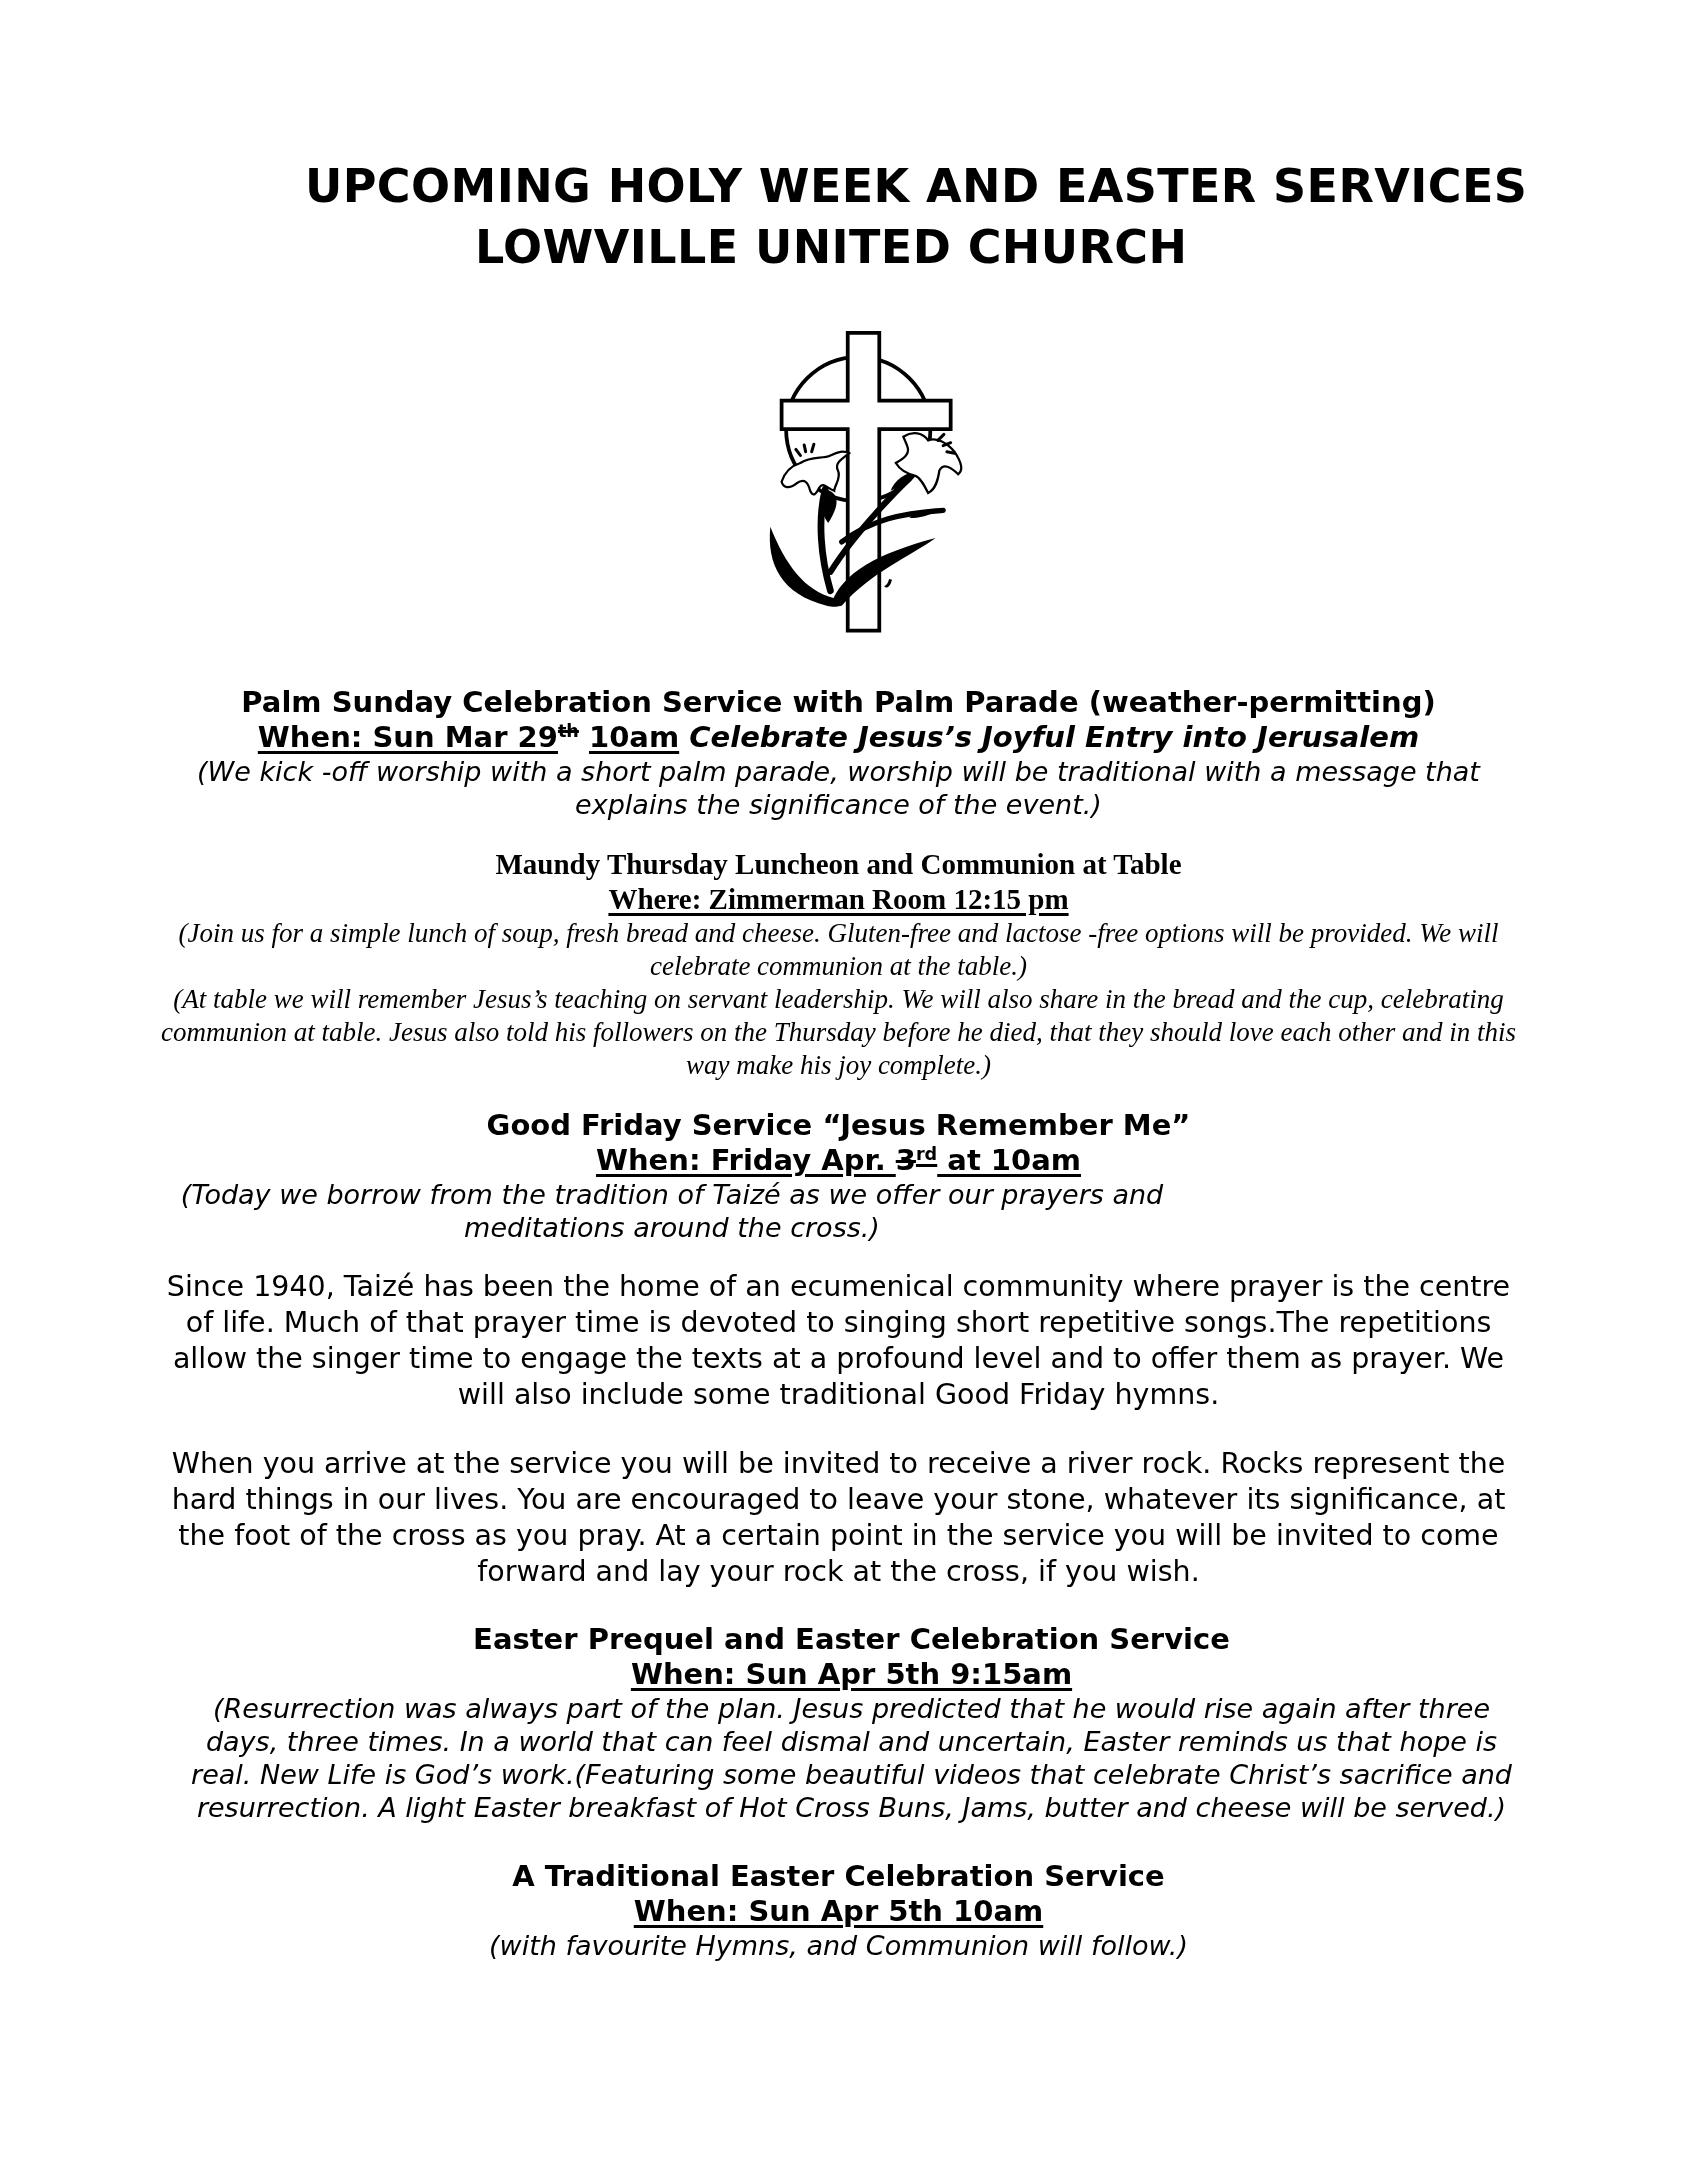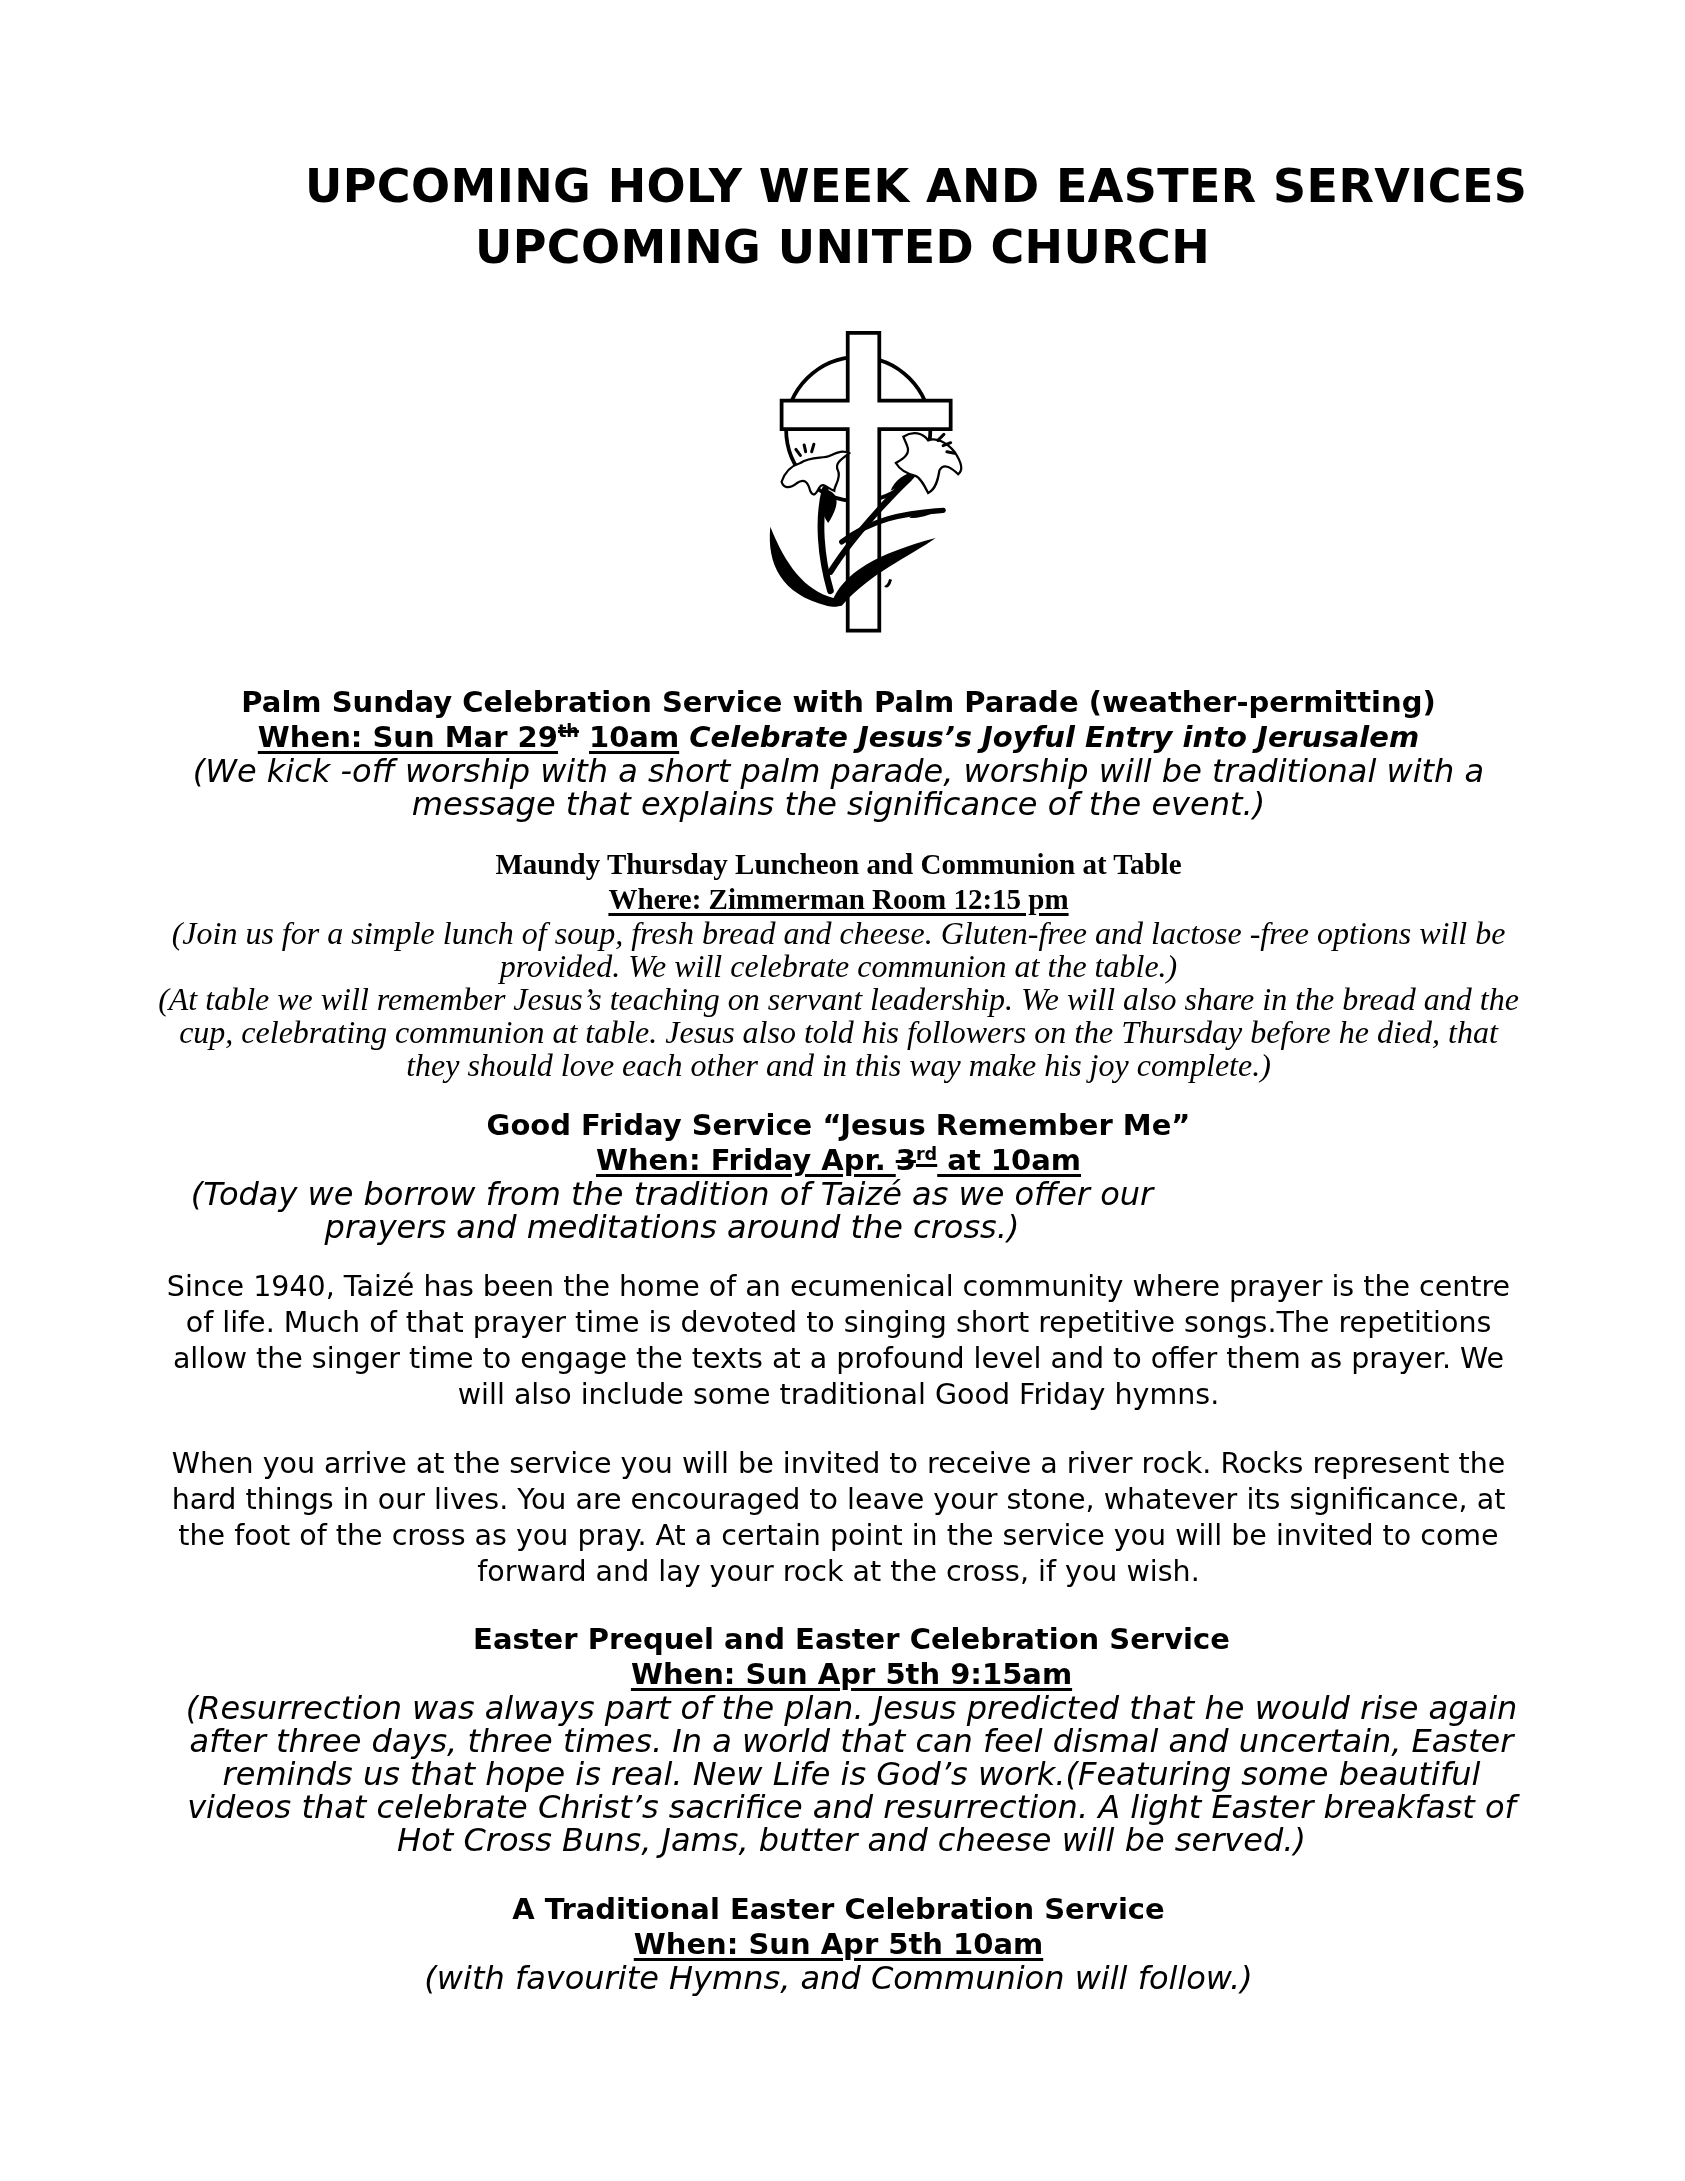--- a/index.html
+++ b/index.html
@@ -57,21 +57,21 @@
       font-size: 29px;
       line-height: 35px;
       white-space: nowrap;
     }
     .u { text-decoration: underline; text-decoration-thickness: 2.6px; text-underline-offset: 3.5px; }
     .strike { text-decoration: line-through; text-decoration-thickness: 2.6px; }
     .sup { font-size: 17.6px; vertical-align: 10.5px; line-height: 0; }
     .bi { font-style: italic; font-weight: bold; }
     .note {
       font-style: italic;
-      font-size: 32px;
+      font-size: 27px;
       line-height: 33px;
       margin: 0;
     }
     .body-p {
       font-size: 28.5px;
       line-height: 36px;
       margin: 0;
     }
     .s1 { }
     .s2 { margin-top: 26px; font-family: Liberation Serif, serif; }
@@ -80,21 +80,21 @@
     .p2 { margin-top: 33px; }
     .s4 { margin-top: 32px; margin-left: 26px; }
     .s5 { margin-top: 35px; }
   </style>
 </head>
 <body>
 
 <div class="page">
 
   <div class="title title-1">UPCOMING HOLY WEEK AND EASTER SERVICES</div>
-  <div class="title title-2">UPCOMING UNITED CHURCH</div>
+  <div class="title title-2">LOWVILLE UNITED CHURCH</div>
 
   <svg class="logo" viewBox="0 0 350 430" xmlns="http://www.w3.org/2000/svg">
 
     <circle cx="172" cy="150" r="96" fill="none" stroke="#000" stroke-width="5"></circle>
 
     <path d="M158 22 H200 V112 H295 V150 H200 V418 H158 V150 H70 V112 H158 Z" fill="#fff" stroke="#000" stroke-width="5" stroke-linejoin="miter"></path>
 
     <path d="M128 230 C118 270 122 320 135 365" fill="none" stroke="#000" stroke-width="9" stroke-linecap="round"></path>
     <path d="M135 340 C160 300 200 255 240 215" fill="none" stroke="#000" stroke-width="8" stroke-linecap="round"></path>
     <path d="M150 300 C190 270 230 262 285 258" fill="none" stroke="#000" stroke-width="7" stroke-linecap="round"></path>

